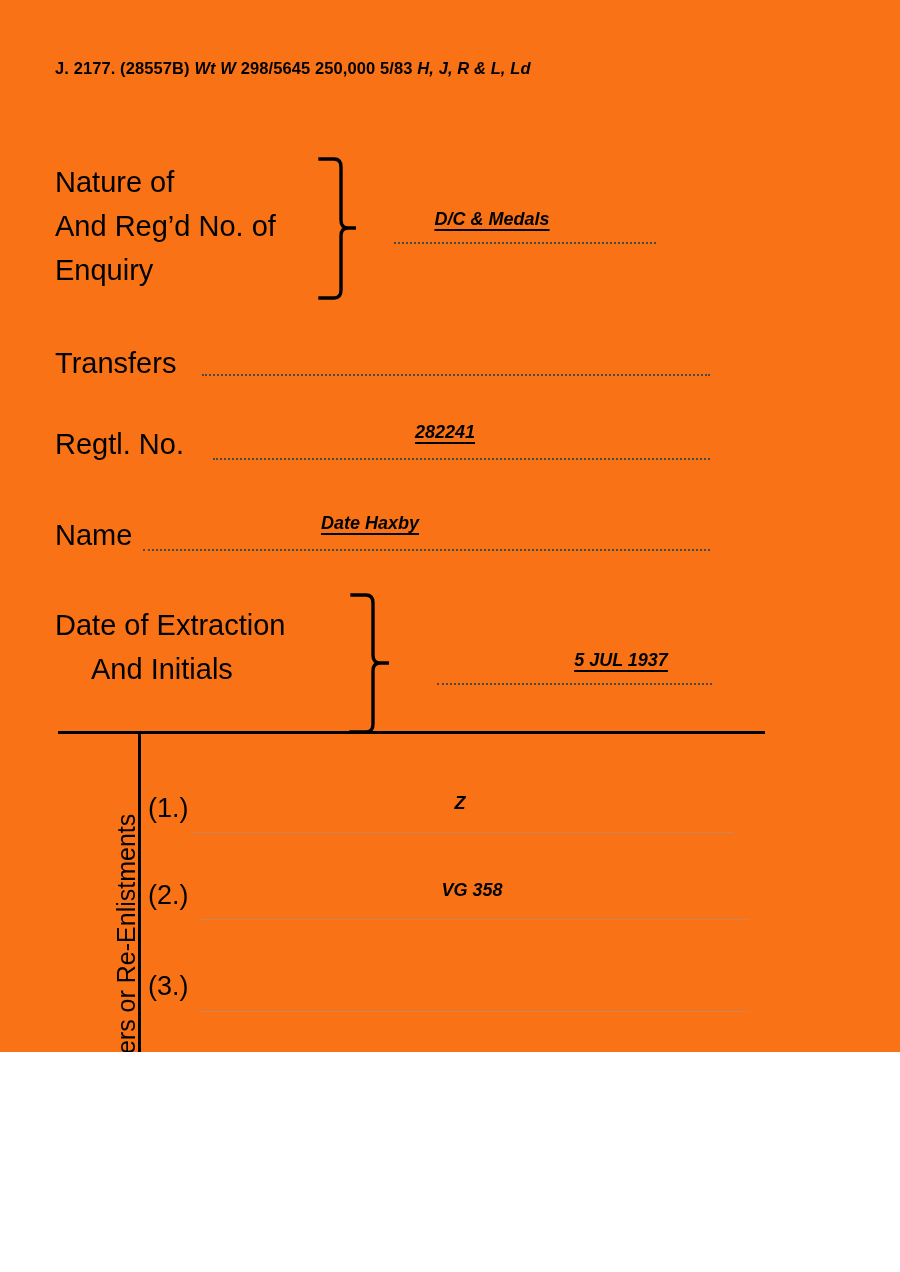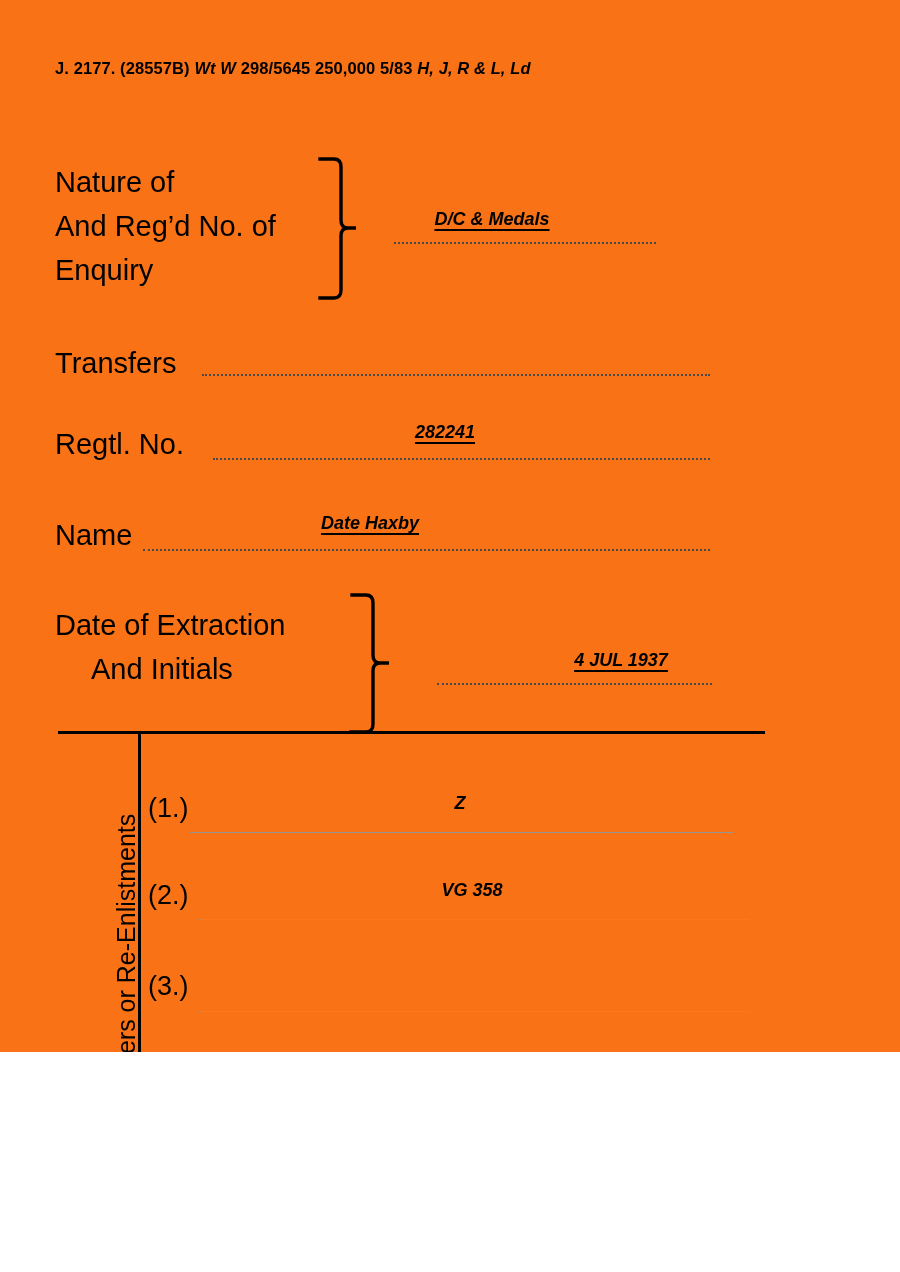--- a/index.html
+++ b/index.html
@@ -128,21 +128,21 @@
   <div class="entry underlined" style="left:255px; top:513px; width:230px;">Date Haxby</div>
   <div class="dots" style="left:143px; top:549px; width:567px;"></div>
 
   <div class="label" style="left:55px; top:603px;">Date of Extraction</div>
   <div class="label" style="left:55px; top:647px;margin-left:36px;">And Initials</div>
 
   <svg class="brace" style="left:348px; top:592px;" width="44" height="143" viewBox="0 0 44 143">
     <path d="M 4 3 L 18 3 Q 25 3 25 11 L 25 63 Q 25 71 32 71 L 41 71 L 32 71 Q 25 71 25 79 L 25 132 Q 25 140 18 140 L 3 140" fill="none" stroke="#000" stroke-width="3.4" stroke-linecap="square" stroke-linejoin="miter"></path>
   </svg>
 
-  <div class="entry underlined" style="left:530px; top:650px; width:182px;">4 JUL 1937</div>
+  <div class="entry underlined" style="left:530px; top:650px; width:182px;">5 JUL 1937</div>
   <div class="dots" style="left:437px; top:683px; width:275px;"></div>
 
   <div class="hrule" style="left:58px; top:731px; width:707px;"></div>
   <div class="vrule" style="left:138px; top:733px; height:449px;"></div>
 
   <div class="side-caption" style="left:112px; top:1124px;">Transfers or Re-Enlistments</div>
 
   <div class="row-num" style="left:148px; top:793px;">(1.)</div>
   <div class="entry" style="left:370px; top:793px; width:180px;">Z</div>
   <div class="dots light" style="left:190px; top:832px; width:543px;"></div>

